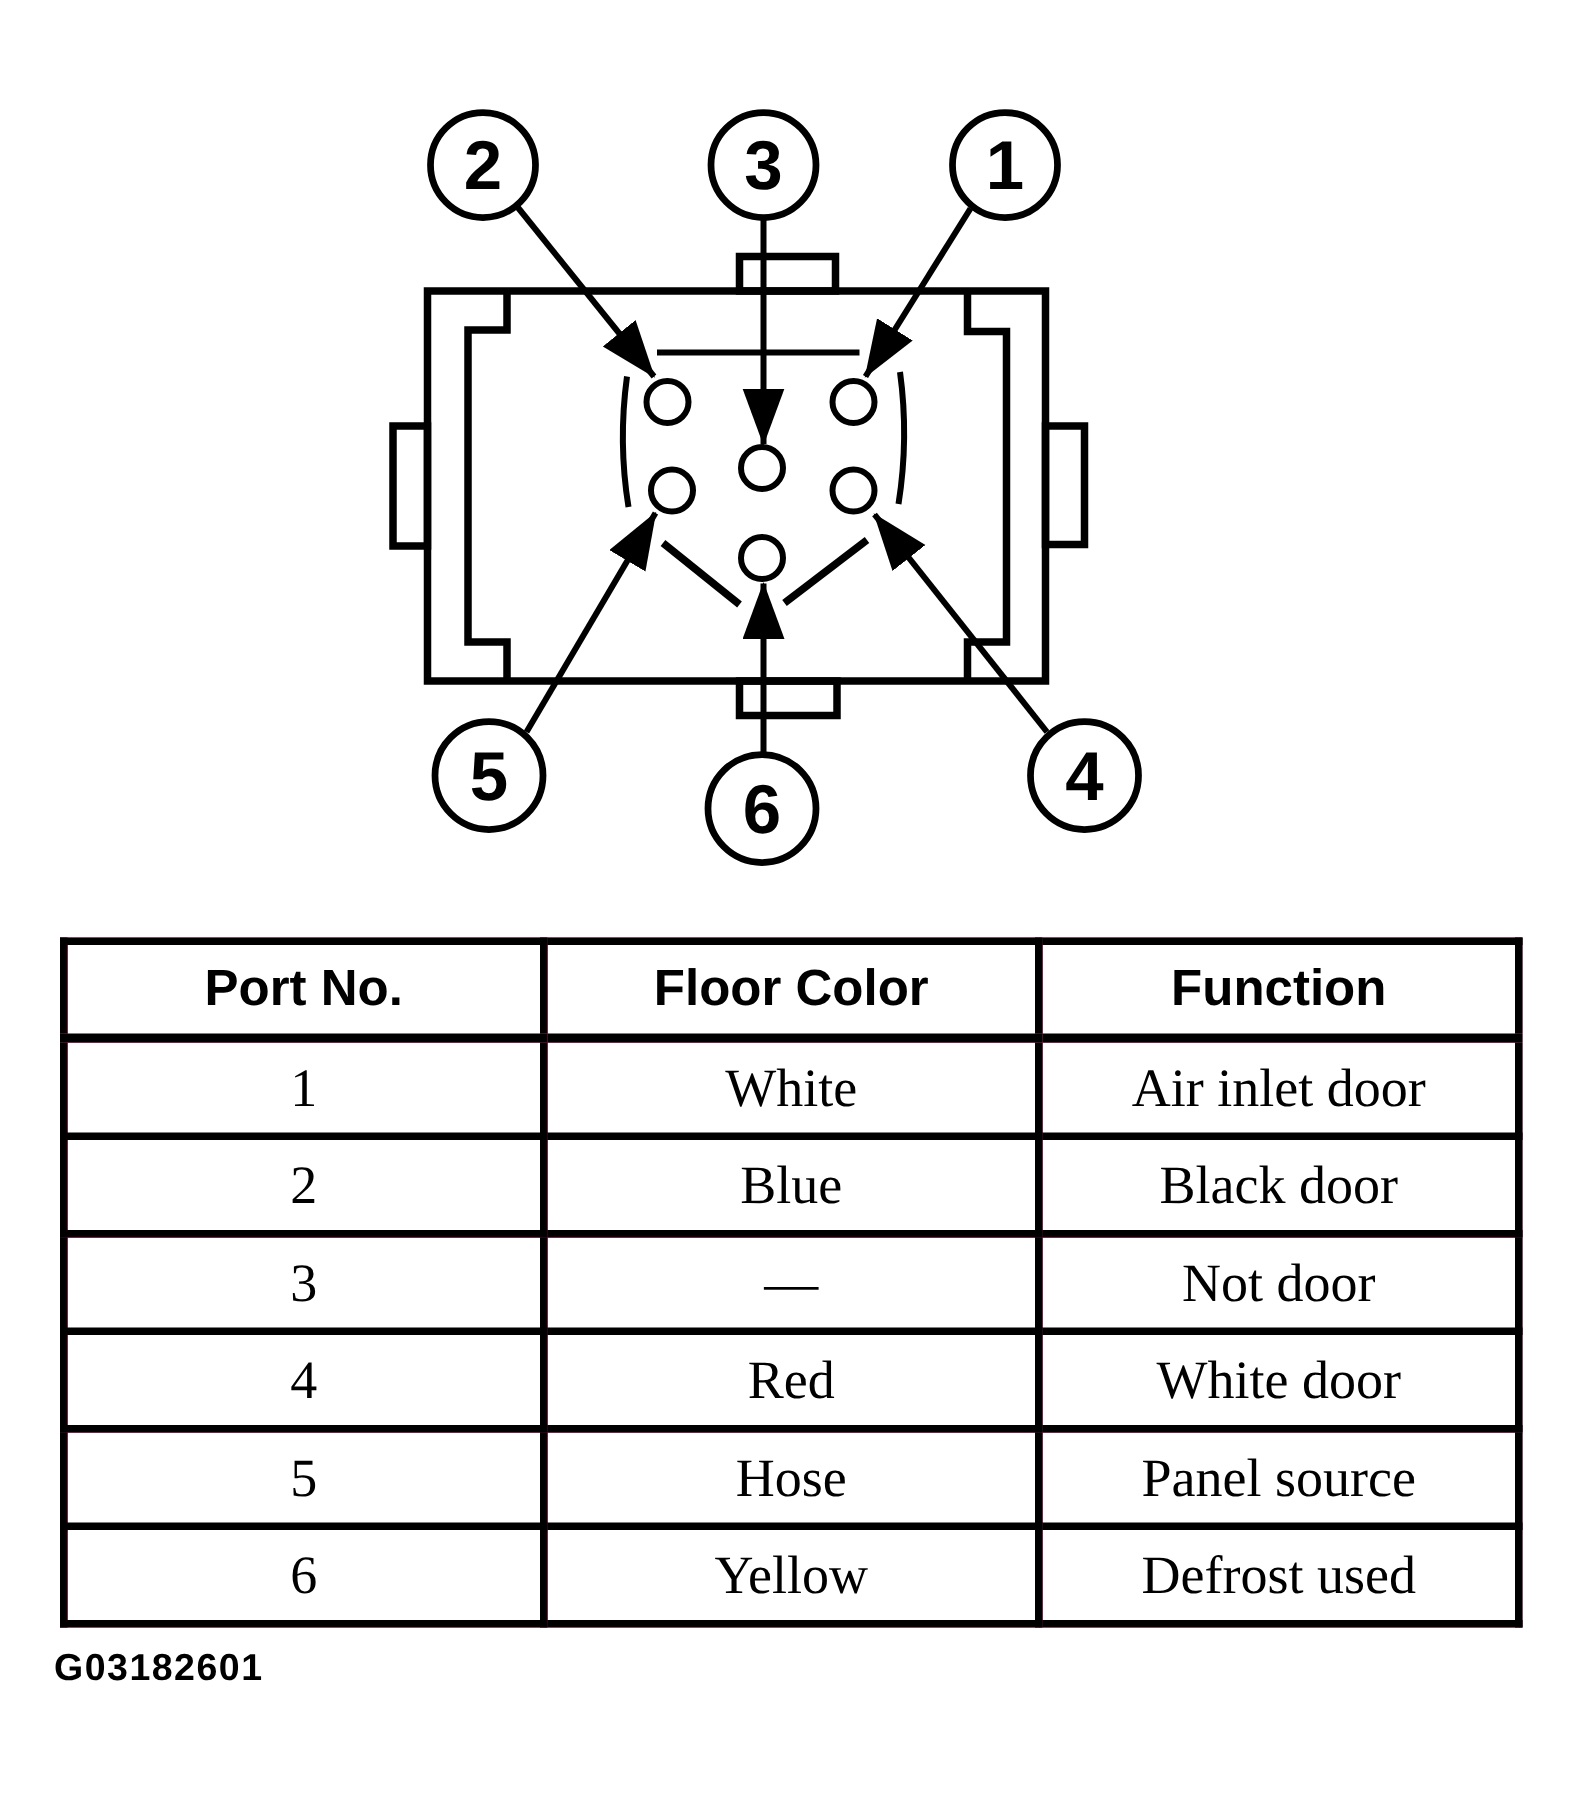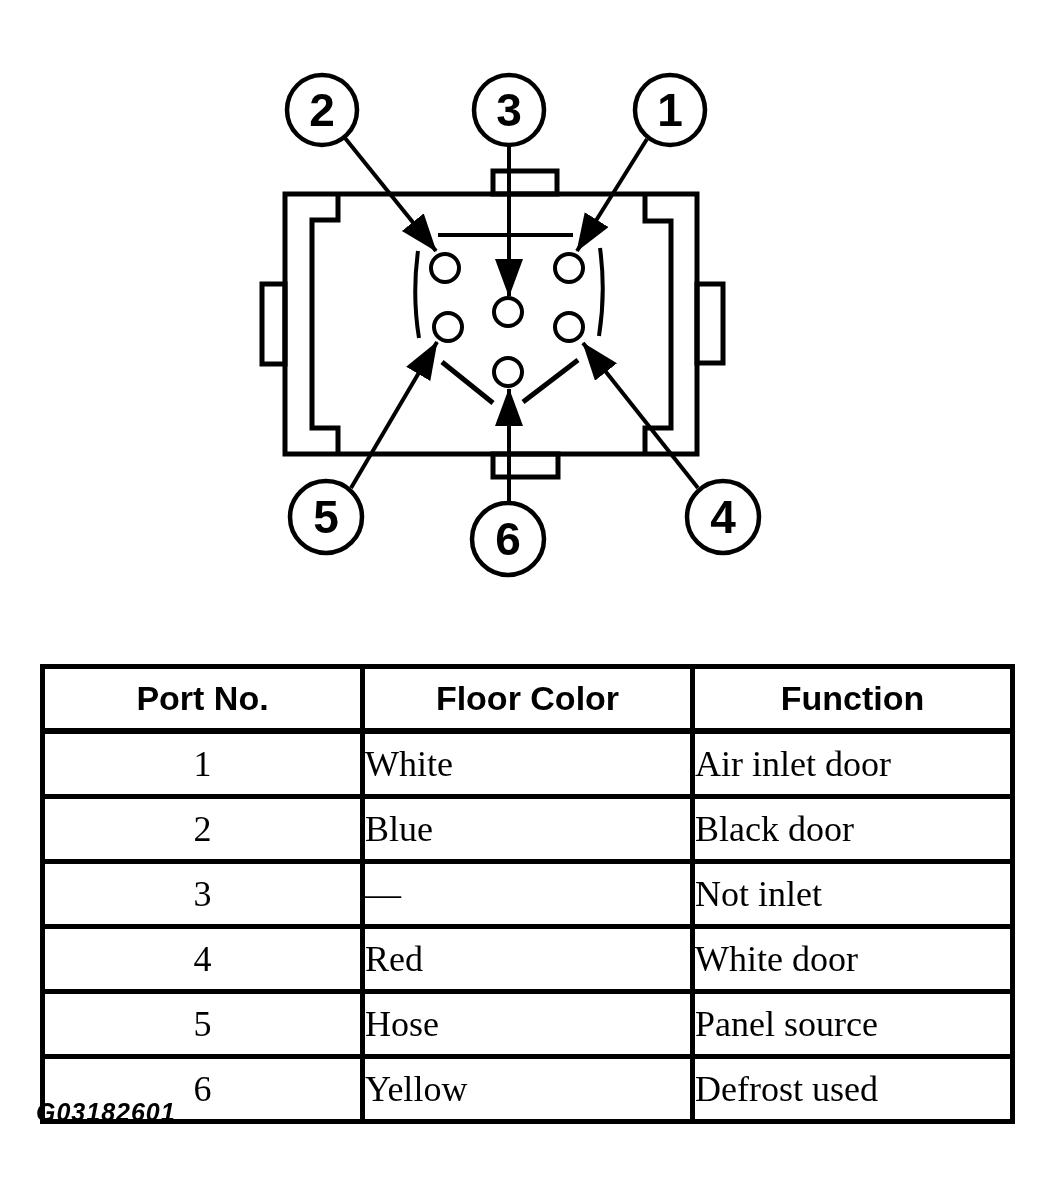--- a/index.html
+++ b/index.html
@@ -28,21 +28,20 @@
     fill: #000000;
   }
   table.port-table {
     position: absolute;
     left: 40px;
     top: 625px;
     width: 970px;
     border-collapse: collapse;
     table-layout: fixed;
     background: #ec4899;
-    margin-top: 39px;
   }
   table.port-table th,
   table.port-table td {
     border: 5px solid #000000;
     padding: 0;
     background: #ffffff;
     overflow: hidden;
   }
   table.port-table th {
     height: 59px;
@@ -56,31 +55,30 @@
   table.port-table td {
     height: 60px;
     font-family: "Liberation Serif", serif;
     font-size: 36px;
     vertical-align: middle;
   }
   col.c1 { width: 320px; }
   col.c2 { width: 330px; }
   col.c3 { width: 320px; }
   td.center { text-align: center; }
-  td.left   { text-align: left; padding-left: 24px; }
+  td.left   { text-align: center; padding-left: 24px; }
   .caption {
     position: absolute;
     left: 36px;
     top: 1098px;
     font-family: "Liberation Sans", sans-serif;
     font-weight: 600;
     font-size: 25px;
     letter-spacing: 1px;
     color: #000000;
-    font-style: italic;
   }
 </style>
 </head>
 <body>
 
 <div class="diagram-wrap">
   <svg width="1047" height="615" viewBox="0 0 1047 615" xmlns="http://www.w3.org/2000/svg">
     <defs>
       <marker id="arrowhead" markerUnits="userSpaceOnUse" markerWidth="40" markerHeight="30" refX="37" refY="14" orient="auto">
         <path d="M0,0 L38,14 L0,28 Z" fill="#000000"></path>
@@ -172,21 +170,21 @@
       <td class="left">Air inlet door</td>
     </tr>
     <tr>
       <td class="center">2</td>
       <td class="left">Blue</td>
       <td class="left">Black door</td>
     </tr>
     <tr>
       <td class="center">3</td>
       <td class="left">—</td>
-      <td class="left">Not inlet</td>
+      <td class="left">Not door</td>
     </tr>
     <tr>
       <td class="center">4</td>
       <td class="left">Red</td>
       <td class="left">White door</td>
     </tr>
     <tr>
       <td class="center">5</td>
       <td class="left">Hose</td>
       <td class="left">Panel source</td>

